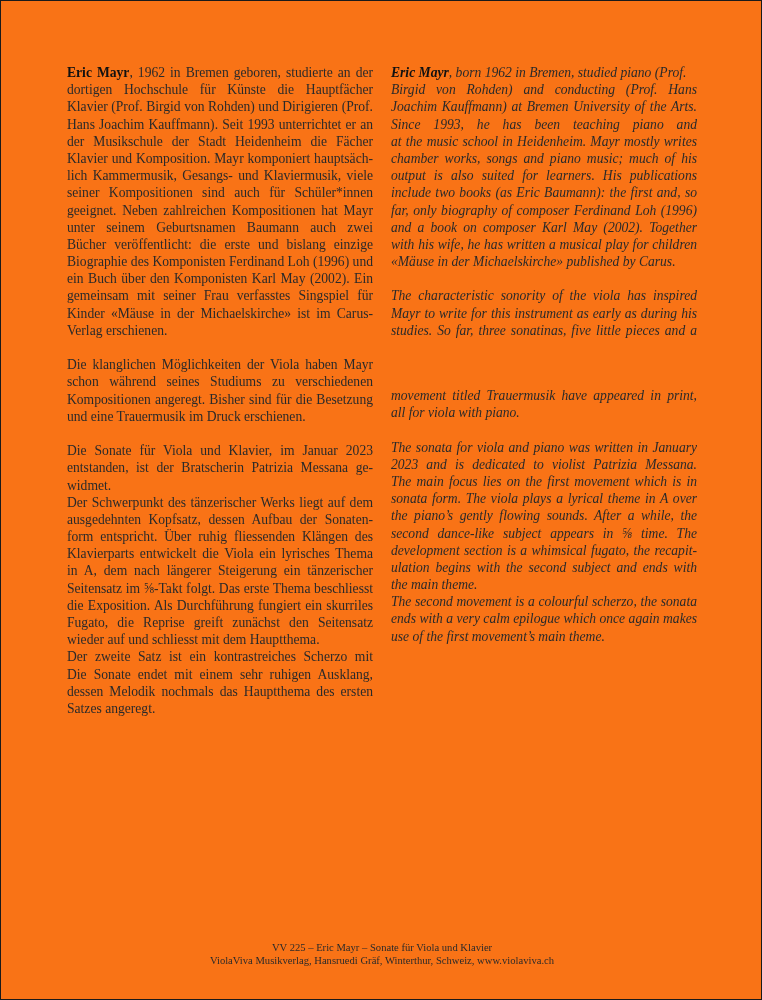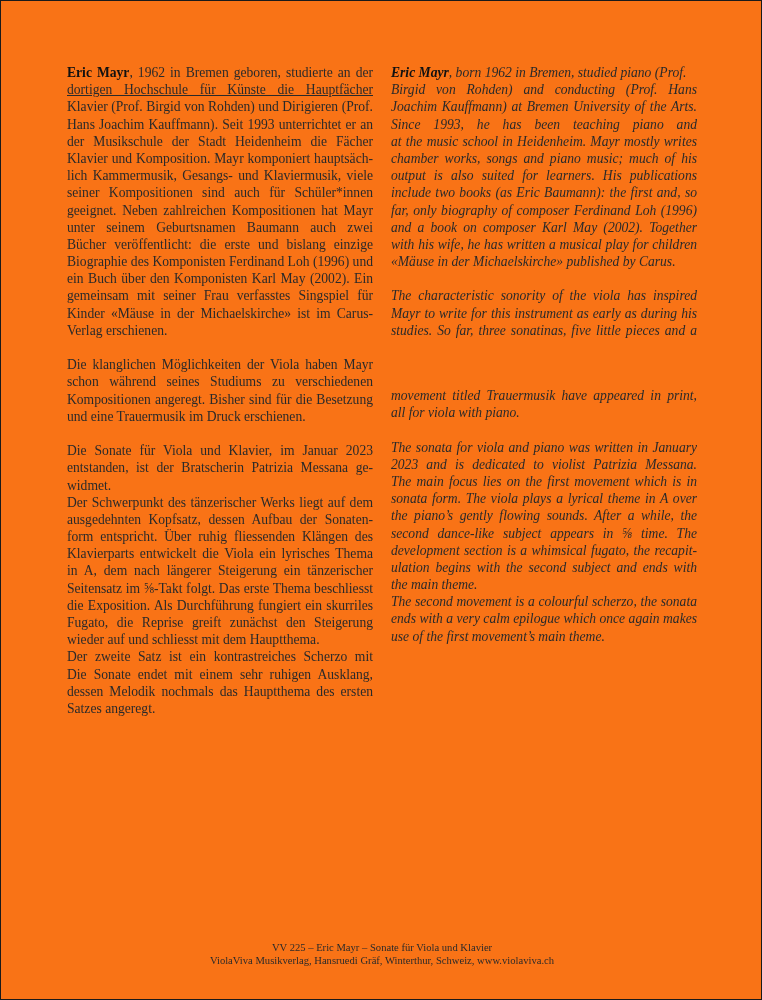--- a/index.html
+++ b/index.html
@@ -30,21 +30,21 @@
   .footer span { display: block; }
 </style>
 </head>
 <body>
 
 <div class="page">
 
   <div class="col col-de">
       <div>
         <span class="line" style="white-space: normal; width: 306px; overflow: hidden;"><b>Eric Mayr</b><span>, 1962 in Bremen geboren, studierte an der</span></span>
-        <span class="line" style="white-space: normal; width: 306px; overflow: hidden; text-decoration: underline;"><span>dortigen Hochschule für Künste die Hauptfächer</span></span>
+        <span class="line" style="white-space: normal; width: 306px; overflow: hidden;"><span>dortigen Hochschule für Künste die Hauptfächer</span></span>
         <span class="line" style="white-space: normal; width: 306px; overflow: hidden;"><span>Klavier (Prof. Birgid von Rohden) und Dirigieren (Prof.</span></span>
         <span class="line" style="white-space: normal; width: 306px; overflow: hidden;"><span>Hans Joachim Kauffmann). Seit 1993 unterrichtet er an</span></span>
         <span class="line" style="white-space: normal; width: 306px; overflow: hidden;"><span>der Musikschule der Stadt Heidenheim die Fächer</span></span>
         <span class="line" style="white-space: normal; width: 306px; overflow: hidden;"><span>Klavier und Komposition. Mayr komponiert hauptsäch-</span></span>
         <span class="line" style="white-space: normal; width: 306px; overflow: hidden;"><span>lich Kammermusik, Gesangs- und Klaviermusik, viele</span></span>
         <span class="line" style="white-space: normal; width: 306px; overflow: hidden;"><span>seiner Kompositionen sind auch für Schüler*innen</span></span>
         <span class="line" style="white-space: normal; width: 306px; overflow: hidden;"><span>geeignet. Neben zahlreichen Kompositionen hat Mayr</span></span>
         <span class="line" style="white-space: normal; width: 306px; overflow: hidden;"><span>unter seinem Geburtsnamen Baumann auch zwei</span></span>
         <span class="line" style="white-space: normal; width: 306px; overflow: hidden;"><span>Bücher veröffentlicht: die erste und bislang einzige</span></span>
         <span class="line" style="white-space: normal; width: 306px; overflow: hidden;"><span>Biographie des Komponisten Ferdinand Loh (1996) und</span></span>
@@ -65,21 +65,21 @@
         <span class="line" style="white-space: normal; width: 306px; overflow: hidden;"><span>Die Sonate für Viola und Klavier, im Januar 2023</span></span>
         <span class="line" style="white-space: normal; width: 306px; overflow: hidden;"><span>entstanden, ist der Bratscherin Patrizia Messana ge-</span></span>
         <span class="line last"><span>widmet.</span></span>
         <span class="line" style="white-space: normal; width: 306px; overflow: hidden;"><span>Der Schwerpunkt des tänzerischer Werks liegt auf dem</span></span>
         <span class="line" style="white-space: normal; width: 306px; overflow: hidden;"><span>ausgedehnten Kopfsatz, dessen Aufbau der Sonaten-</span></span>
         <span class="line" style="white-space: normal; width: 306px; overflow: hidden;"><span>form entspricht. Über ruhig fliessenden Klängen des</span></span>
         <span class="line" style="white-space: normal; width: 306px; overflow: hidden;"><span>Klavierparts entwickelt die Viola ein lyrisches Thema</span></span>
         <span class="line" style="white-space: normal; width: 306px; overflow: hidden;"><span>in A, dem nach längerer Steigerung ein tänzerischer</span></span>
         <span class="line" style="white-space: normal; width: 306px; overflow: hidden;"><span>Seitensatz im ⅝-Takt folgt. Das erste Thema beschliesst</span></span>
         <span class="line" style="white-space: normal; width: 306px; overflow: hidden;"><span>die Exposition. Als Durchführung fungiert ein skurriles</span></span>
-        <span class="line" style="white-space: normal; width: 306px; overflow: hidden;"><span>Fugato, die Reprise greift zunächst den Steigerung</span></span>
+        <span class="line" style="white-space: normal; width: 306px; overflow: hidden;"><span>Fugato, die Reprise greift zunächst den Seitensatz</span></span>
         <span class="line last"><span>wieder auf und schliesst mit dem Hauptthema.</span></span>
         <span class="line" style="white-space: normal; width: 306px; overflow: hidden;"><span>Der zweite Satz ist ein kontrastreiches Scherzo mit Trio.</span></span>
         <span class="line" style="white-space: normal; width: 306px; overflow: hidden;"><span>Die Sonate endet mit einem sehr ruhigen Ausklang,</span></span>
         <span class="line" style="white-space: normal; width: 306px; overflow: hidden;"><span>dessen Melodik nochmals das Hauptthema des ersten</span></span>
         <span class="line last"><span>Satzes angeregt.</span></span>
       </div>
     </div>
   <div class="col col-en">
       <div>
         <span class="line last"><b>Eric Mayr</b><span>, born 1962 in Bremen, studied piano (Prof.</span></span>

